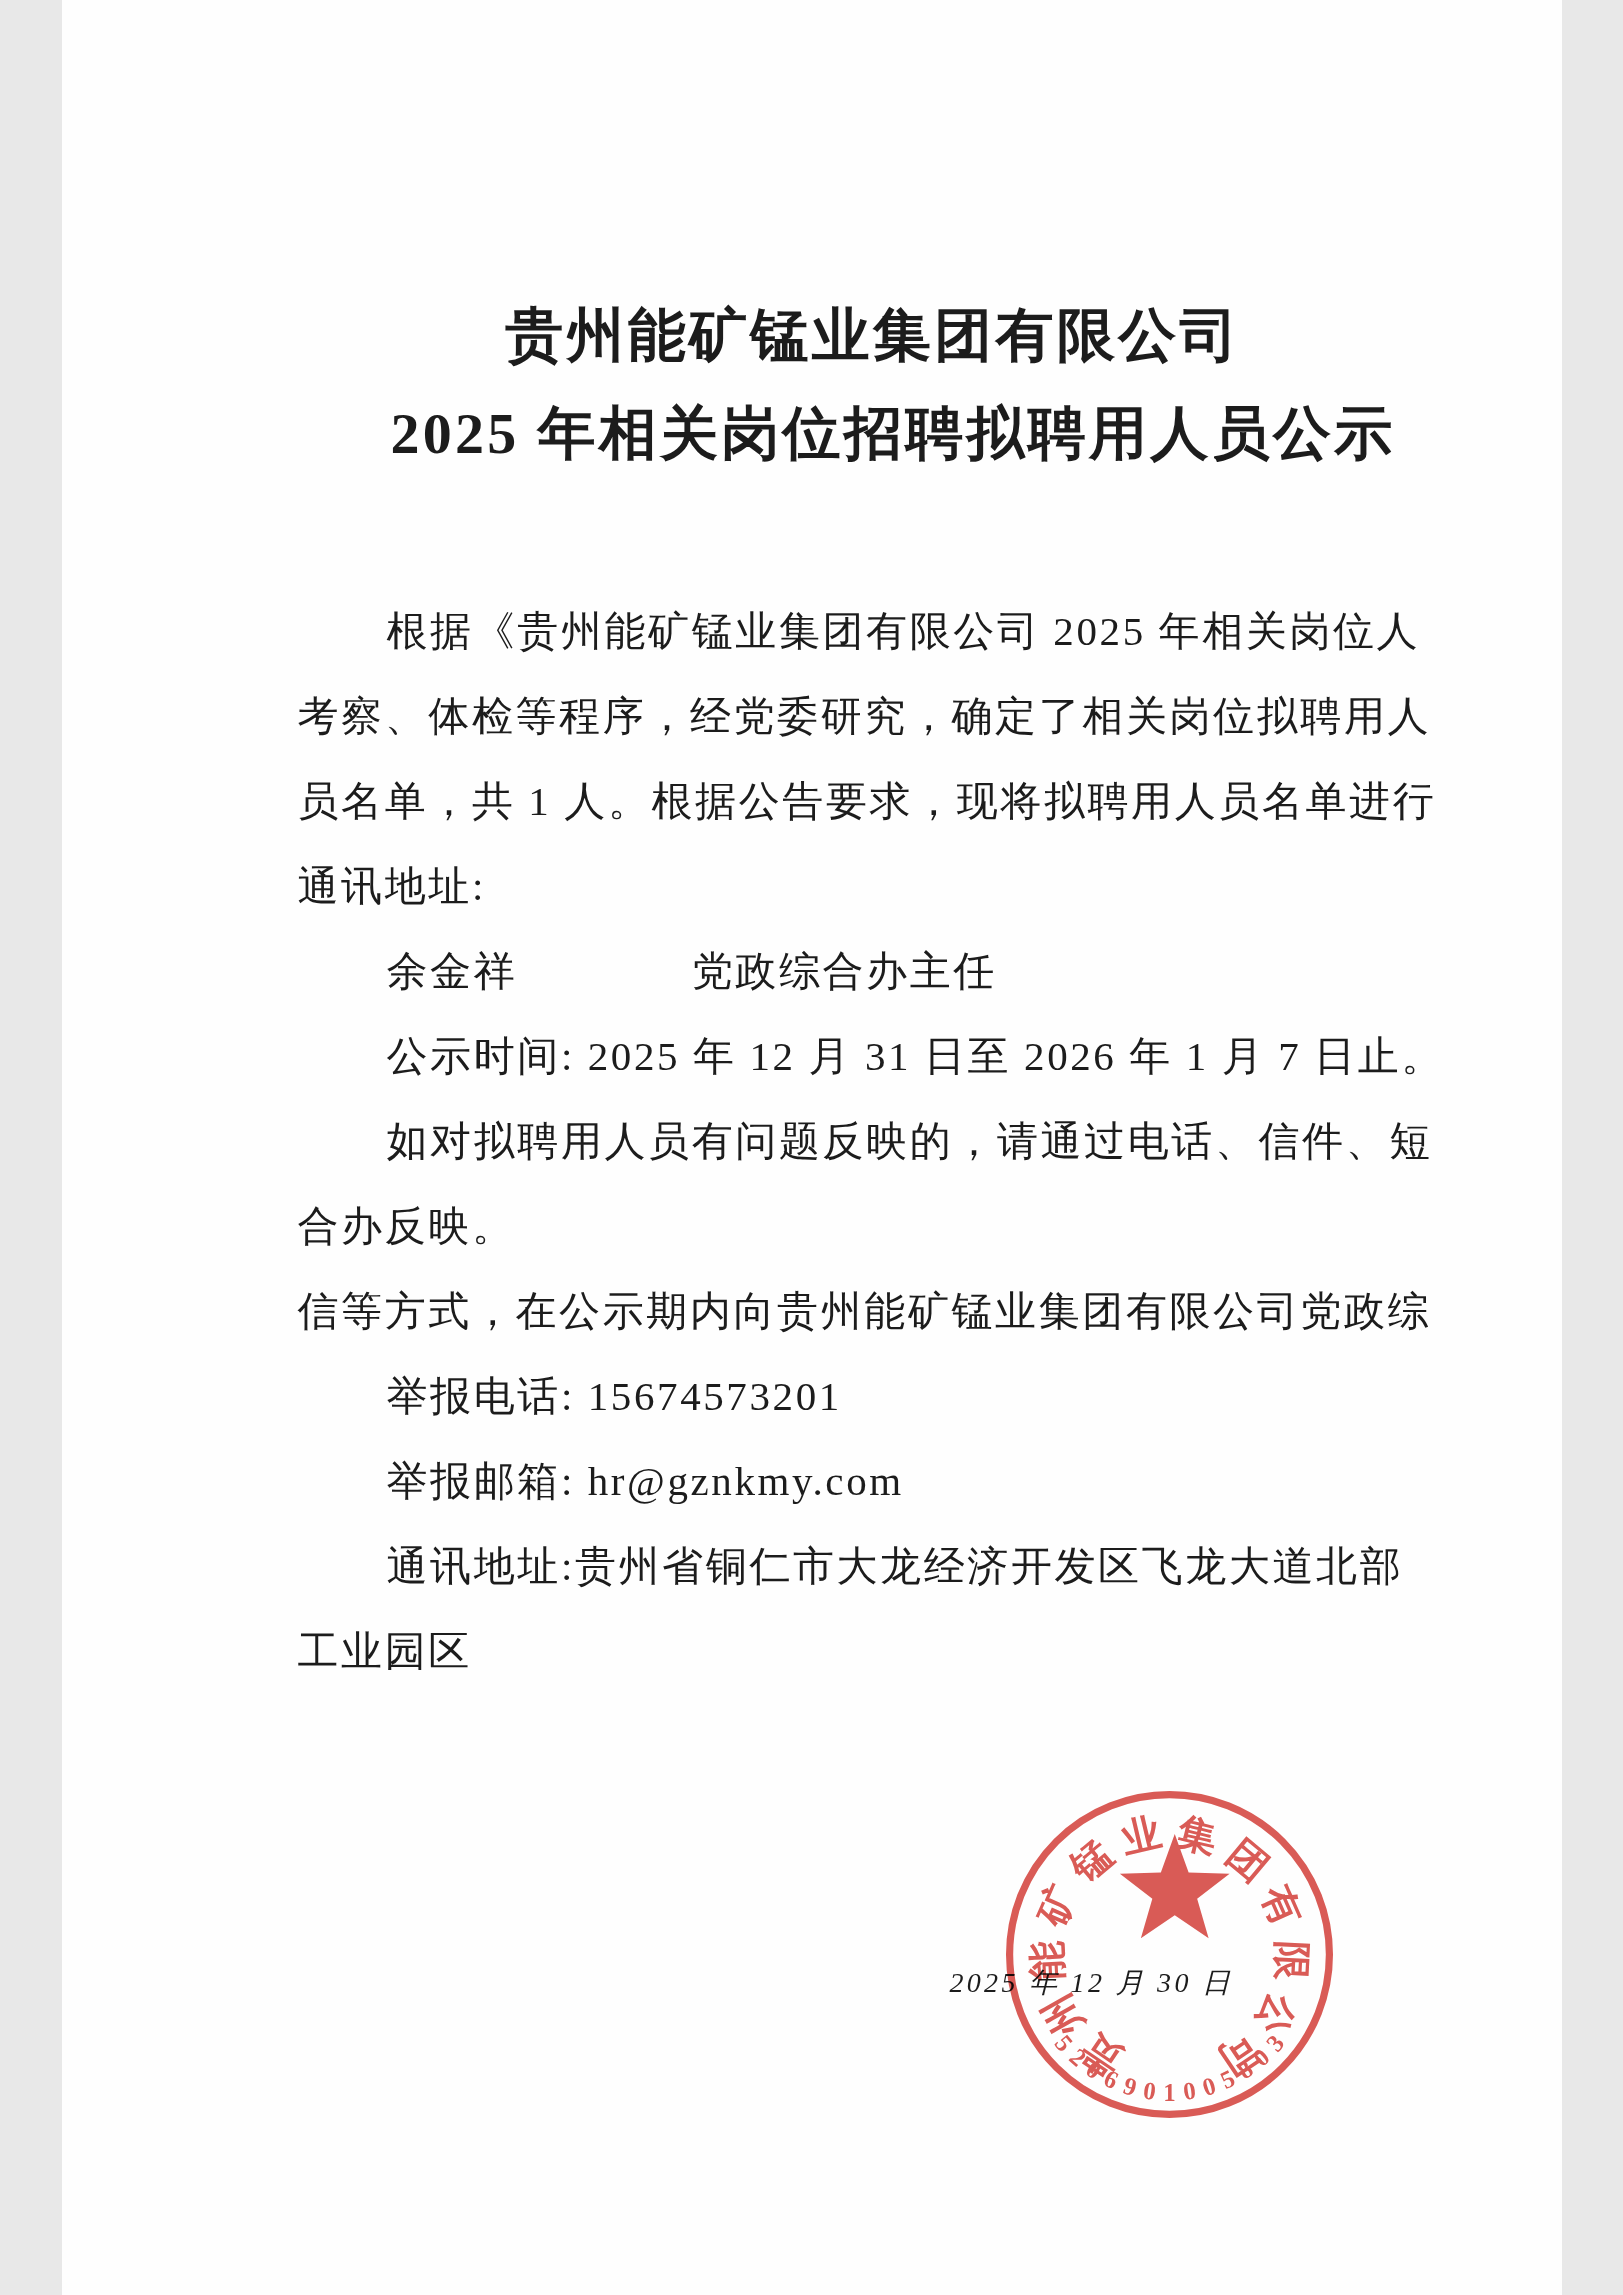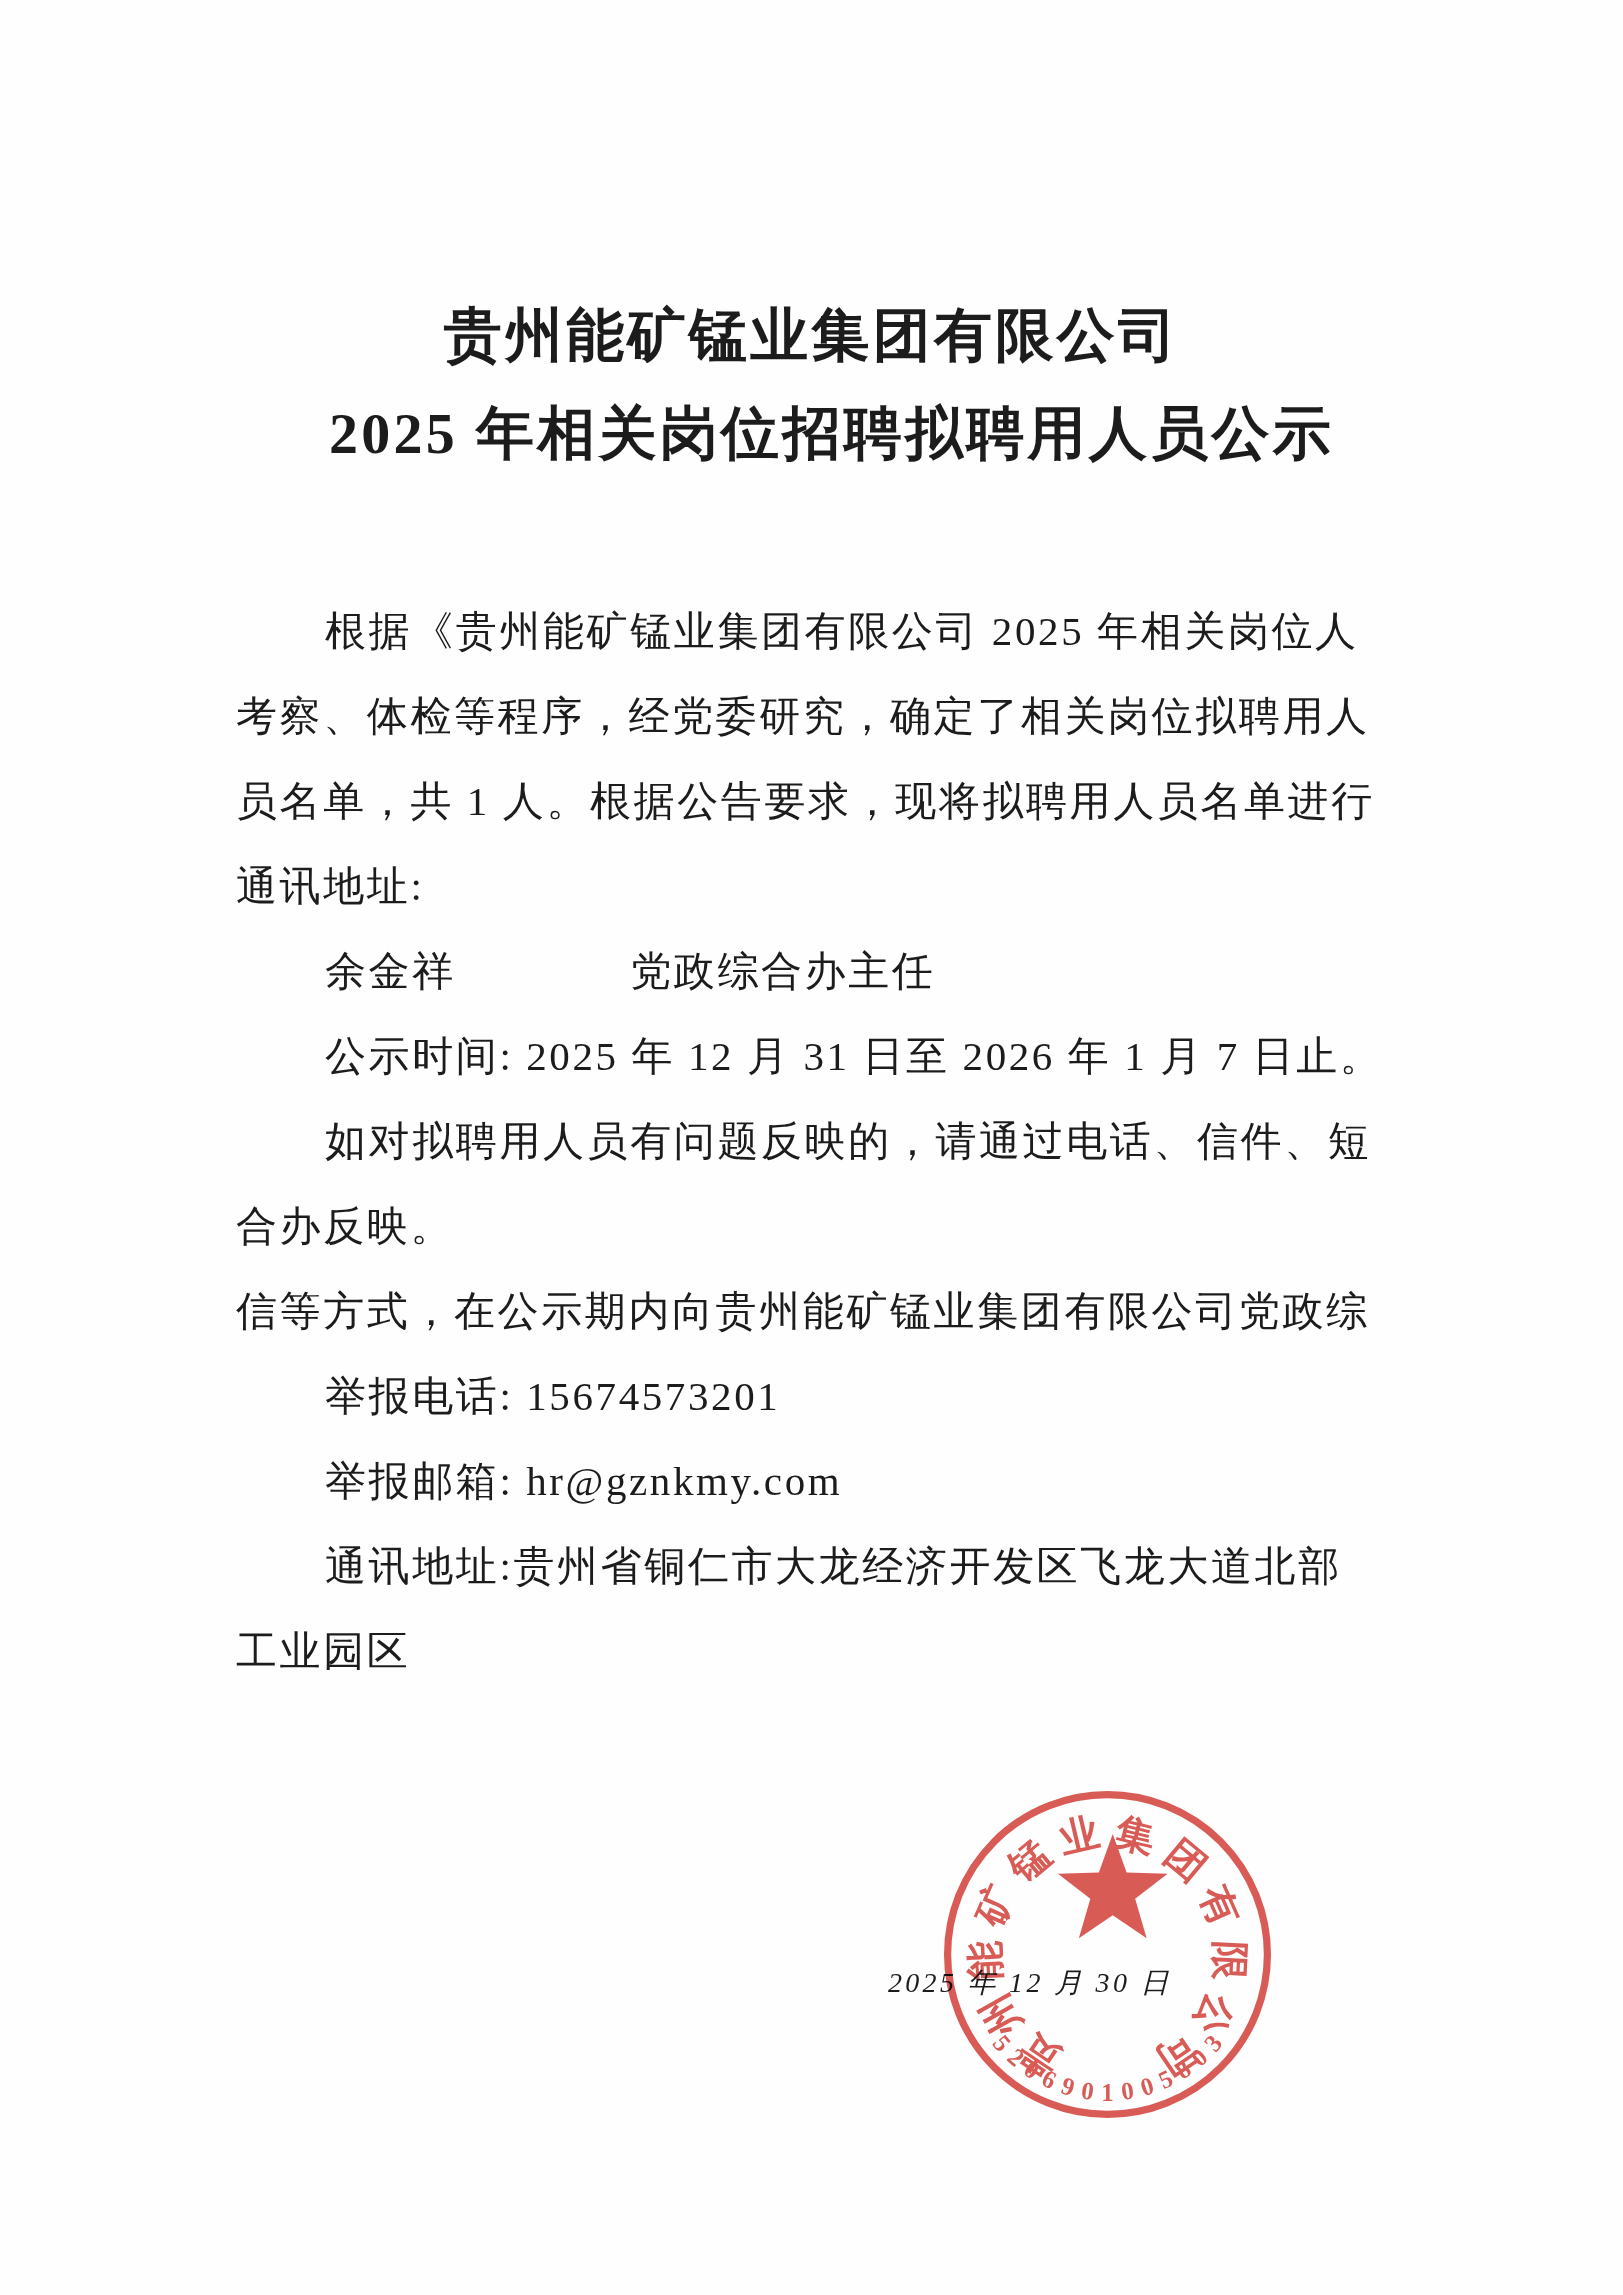--- a/index.html
+++ b/index.html
@@ -1,18 +1,18 @@
 <!DOCTYPE html>
 <html style="font-size:10.5px"><head>
 <meta charset="utf-8">
 <style>
   html,body{margin:0;padding:0;background:#e8e8e8;}
   .page{
     position:relative;
-    width:1623px;height:2295px;
+    width:1500px;height:2295px;
     background:#fefefe;
     font-family:"Liberation Serif","DejaVu Serif",serif;
     color:#1c1c1c;
     overflow:hidden;
     margin:0 auto;
   }
   .title{
     position:absolute;left:0;width:1623px;
     text-align:center;
     font-weight:bold;

